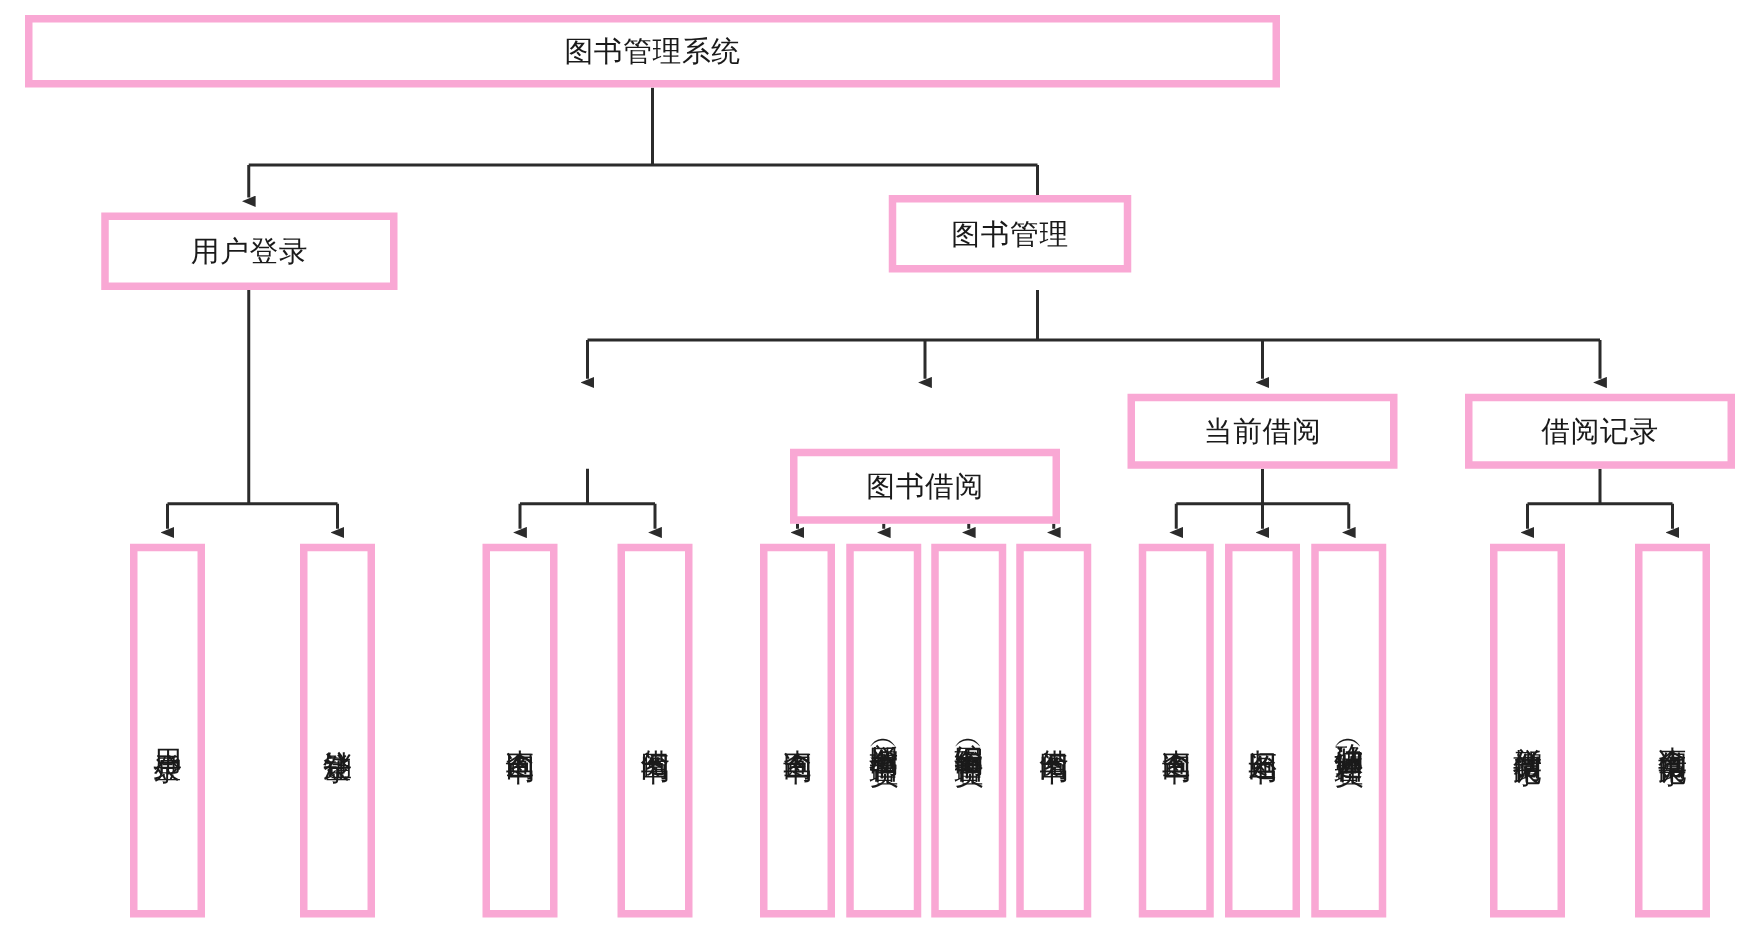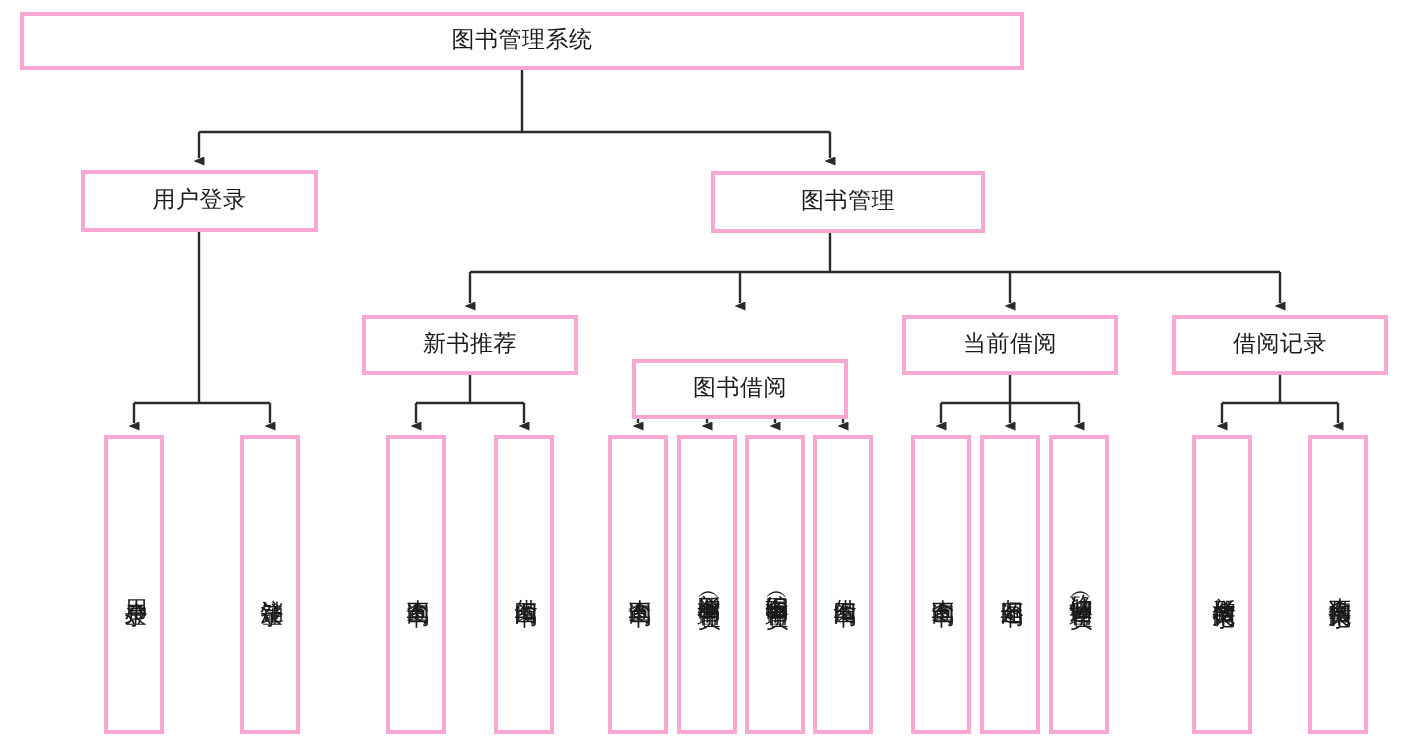--- a/index.html
+++ b/index.html
@@ -20,27 +20,26 @@
     left: 0;
     top: 0;
     width: 1405px;
     height: 747px;
     pointer-events: none;
   }
   .node {
     position: absolute;
     box-sizing: border-box;
     background: #ffffff;
-    border: 4px solid #f9a8d4;
+    border: 6px solid #f9a8d4;
     display: flex;
     align-items: center;
     justify-content: center;
     color: #1a1a1a;
     text-align: center;
-    font-family: Liberation Mono, monospace;
   }
   .node.h {
     font-size: 23px;
     line-height: 1.15;
     letter-spacing: 0.5px;
   }
   .node.v {
     writing-mode: vertical-rl;
     text-orientation: upright;
     font-size: 23px;
@@ -117,27 +116,24 @@
     </g>
   </svg>
 
   <div class="node h" style="left:20px; top:12px; width:1004px; height:58px;">
     <span>图书管理系统</span>
   </div>
 
   <div class="node h" style="left:81px; top:170px; width:237px; height:62px;">
     <span>用户登录</span>
   </div>
-  <div class="node h" style="left:711px; top:171px; width:274px; height:62px;">
+  <div class="node h" style="left:711px; top:156px; width:194px; height:62px;">
     <span>图书管理</span>
   </div>
 
-  <div class="node h" style="left:362px; top:315px; width:216px; height:60px;">
-    <span>新书推荐</span>
-  </div>
   <div class="node h" style="left:632px; top:315px; width:216px; height:60px;margin-top:44px;">
     <span>图书借阅</span>
   </div>
   <div class="node h" style="left:902px; top:315px; width:216px; height:60px;">
     <span>当前借阅</span>
   </div>
   <div class="node h" style="left:1172px; top:315px; width:216px; height:60px;">
     <span>借阅记录</span>
   </div>
 

